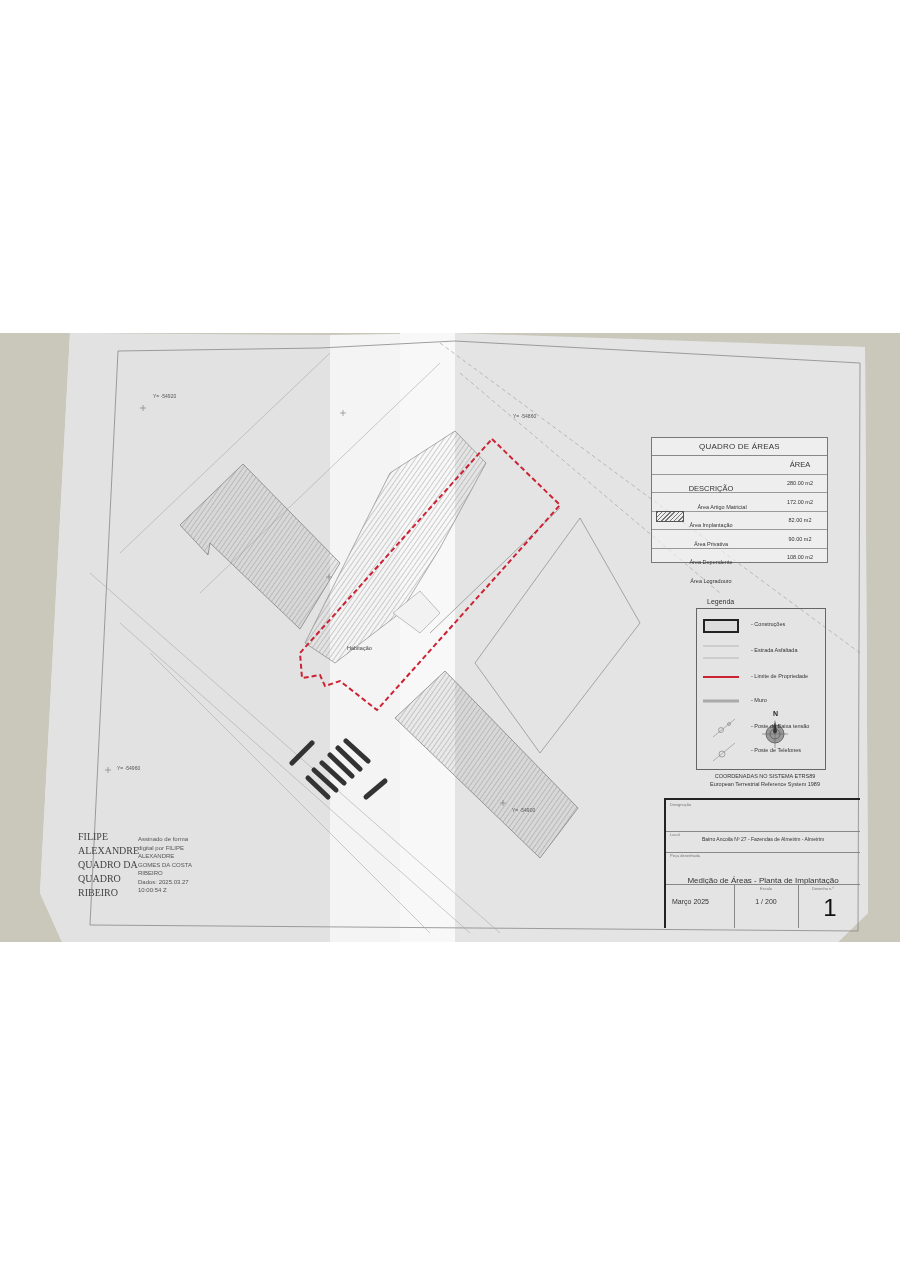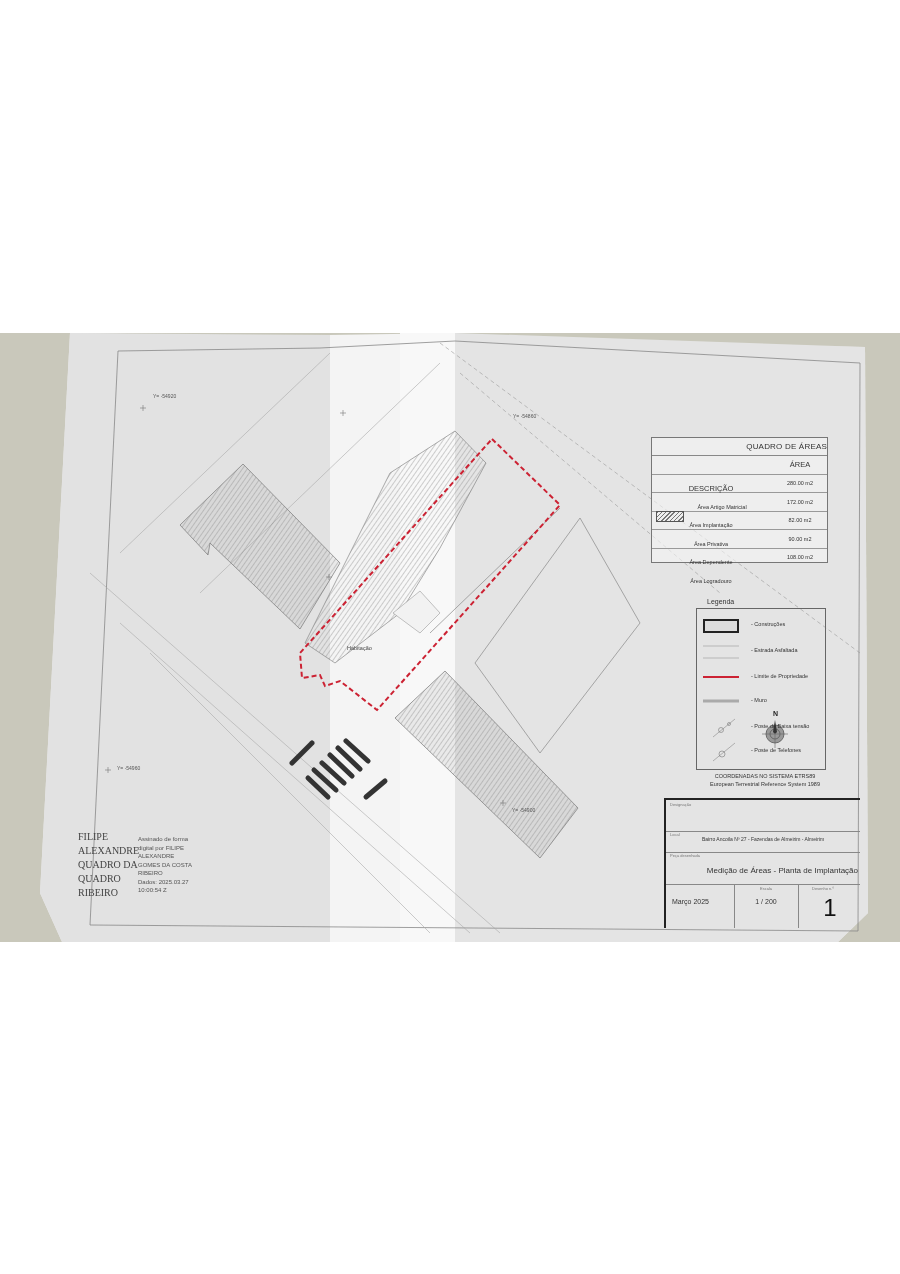--- a/index.html
+++ b/index.html
@@ -4,40 +4,40 @@
 <style>
   html, body { margin:0; padding:0; }
   body { width:900px; height:1274px; background:#ffffff; position:relative; overflow:hidden;
          font-family:"Liberation Sans", sans-serif; }
   .photo { position:absolute; left:0; top:333px; width:900px; height:609px; background:#c9c8bb; overflow:hidden; }
   .photo svg.base { position:absolute; left:0; top:0; }
   .abs { position:absolute; }
   .tiny { font-size:5px; color:#555; }
   
   .quadro { position:absolute; left:651px; top:437px; width:175px; height:124px; border:1px solid #777; background:rgba(245,245,245,0.6); }
-  .quadro .title { height:17px; line-height:17px; text-align:right; font-size:8px; color:#333; border-bottom:1px solid #888; letter-spacing:0.2px; }
+  .quadro .title { height:17px; line-height:17px; text-align:center; font-size:8px; color:#333; border-bottom:1px solid #888; letter-spacing:0.2px; }
   .quadro .row { display:flex; height:17.5px; border-bottom:1px solid #999; }
   .quadro .row:last-child { border-bottom:none; }
   .quadro .c1 { flex:0 0 118px; border-right:3px solid #7f1d1d; font-size:5.5px; color:#333; display:flex; align-items:center; justify-content:center; position:relative;margin-top:32px; }
   .quadro .c2 { flex:1; font-size:5.5px; color:#333; display:flex; align-items:center; justify-content:center; }
   .quadro .hdr .c1, .quadro .hdr .c2 { font-size:7.5px; }
   .hatch-swatch { position:absolute; left:4px; top:4px; width:26px; height:9px; border:1px solid #555;
      background:repeating-linear-gradient(135deg,#777 0 1px,transparent 1px 3px); }
   
   .legend-title { position:absolute; left:707px; top:598px; font-size:7px; color:#333; }
   .legend { position:absolute; left:696px; top:608px; width:128px; height:160px; border:1px solid #666; }
   .legend .item { position:absolute; left:0; width:128px; height:20px; }
   .legend .lbl { position:absolute; left:54px; top:4px; font-size:5.5px; color:#333; white-space:nowrap; }
   .coords { position:absolute; left:690px; top:772px; width:150px; text-align:center; font-size:5.5px; color:#333; line-height:8px; }
   
   .tblock { position:absolute; left:664px; top:798px; width:194px; height:128px; border-left:2px solid #222; border-top:2px solid #222; }
   .tblock .cap { font-size:4px; color:#777; position:absolute; }
   .tblock .big { position:absolute; left:4px; top:12px; font-size:13px; color:#222; letter-spacing:0.2px; }
   .tblock .loc { position:absolute; left:0; top:36px; width:194px; text-align:center; font-size:5px; color:#333; }
-  .tblock .plan { position:absolute; left:2px; top:66px; width:190px; text-align:right; font-size:8px; color:#333; }
+  .tblock .plan { position:absolute; left:2px; top:76px; width:190px; text-align:center; font-size:8px; color:#333; }
   .tblock .hline { position:absolute; left:0; width:194px; height:1px; background:#888; }
   .tblock .vline { position:absolute; top:85px; height:43px; width:1px; background:#888; }
   .tblock .date { position:absolute; left:6px; top:98px; font-size:7px; color:#333; }
   .tblock .scale { position:absolute; left:72px; top:98px; width:56px; text-align:center; font-size:7px; color:#333; }
   .tblock .num { position:absolute; left:134px; top:94px; width:60px; text-align:center; font-size:24px; color:#111; }
   
   .sig-name { position:absolute; left:78px; top:830px; font-size:10px; color:#444; line-height:14px;font-family:Liberation Serif, serif; }
   .sig-meta { position:absolute; left:138px; top:835px; font-size:6px; color:#555; line-height:8.5px; }
   .north { position:absolute; left:773px; top:377px; font-size:7px; color:#222; font-weight:bold; }
 </style>

